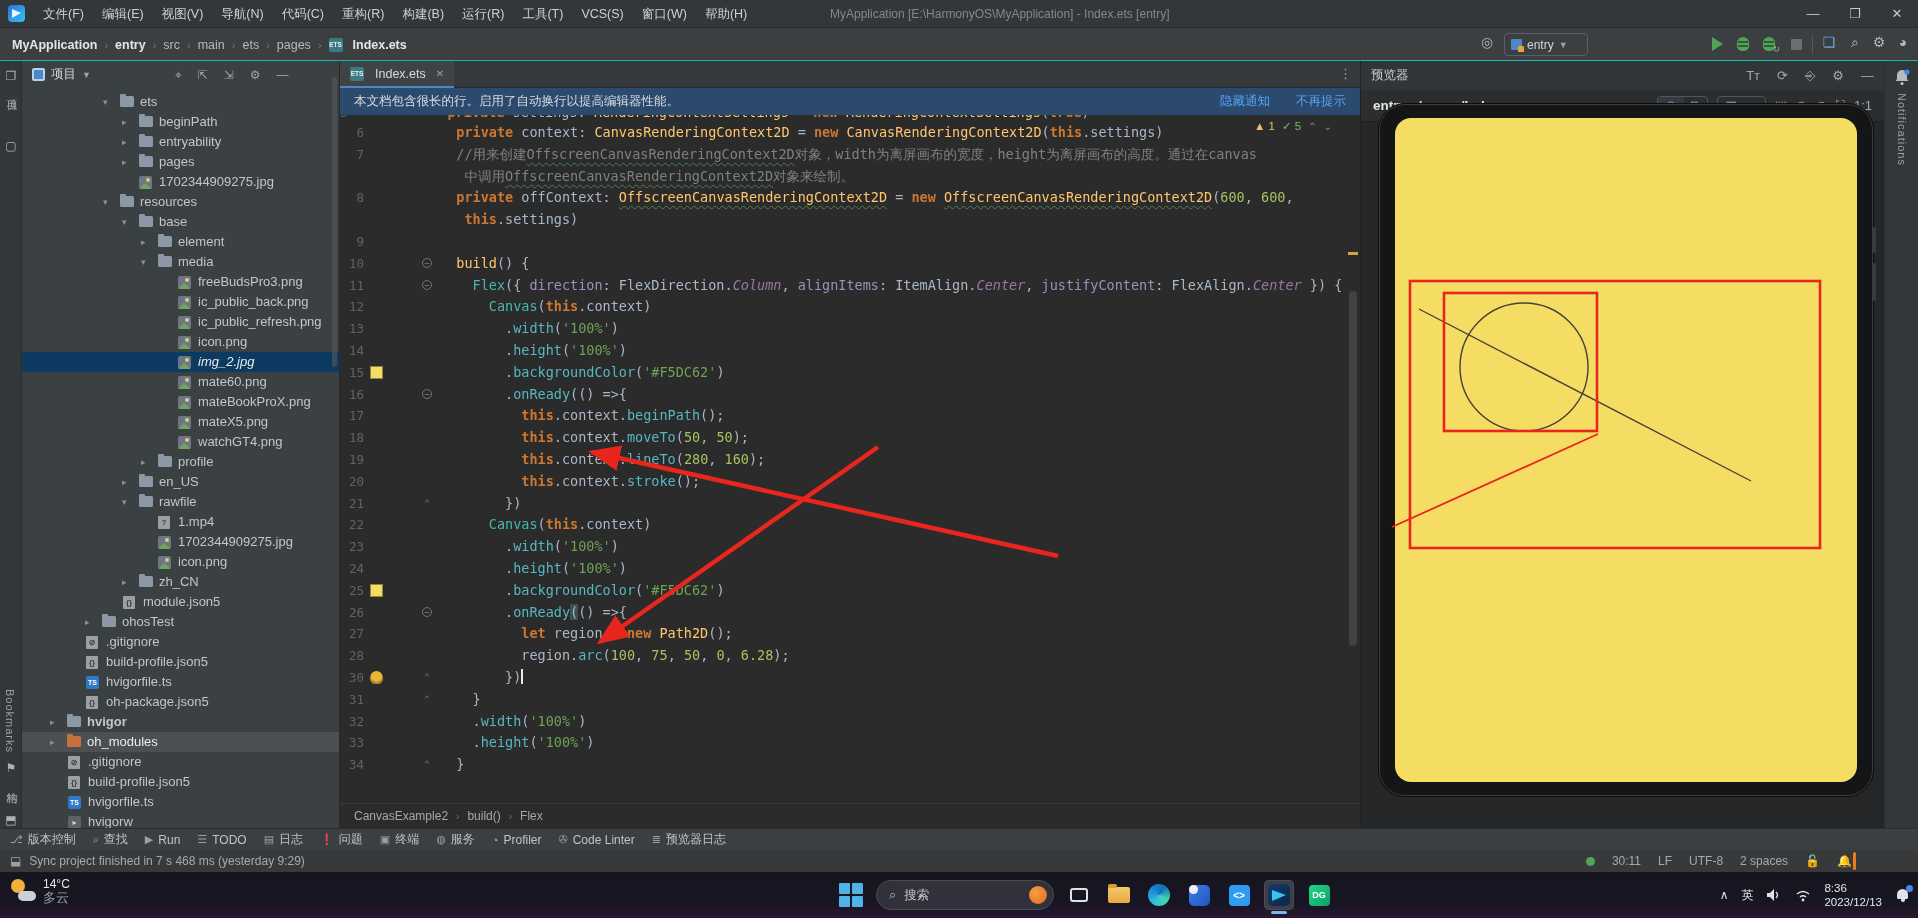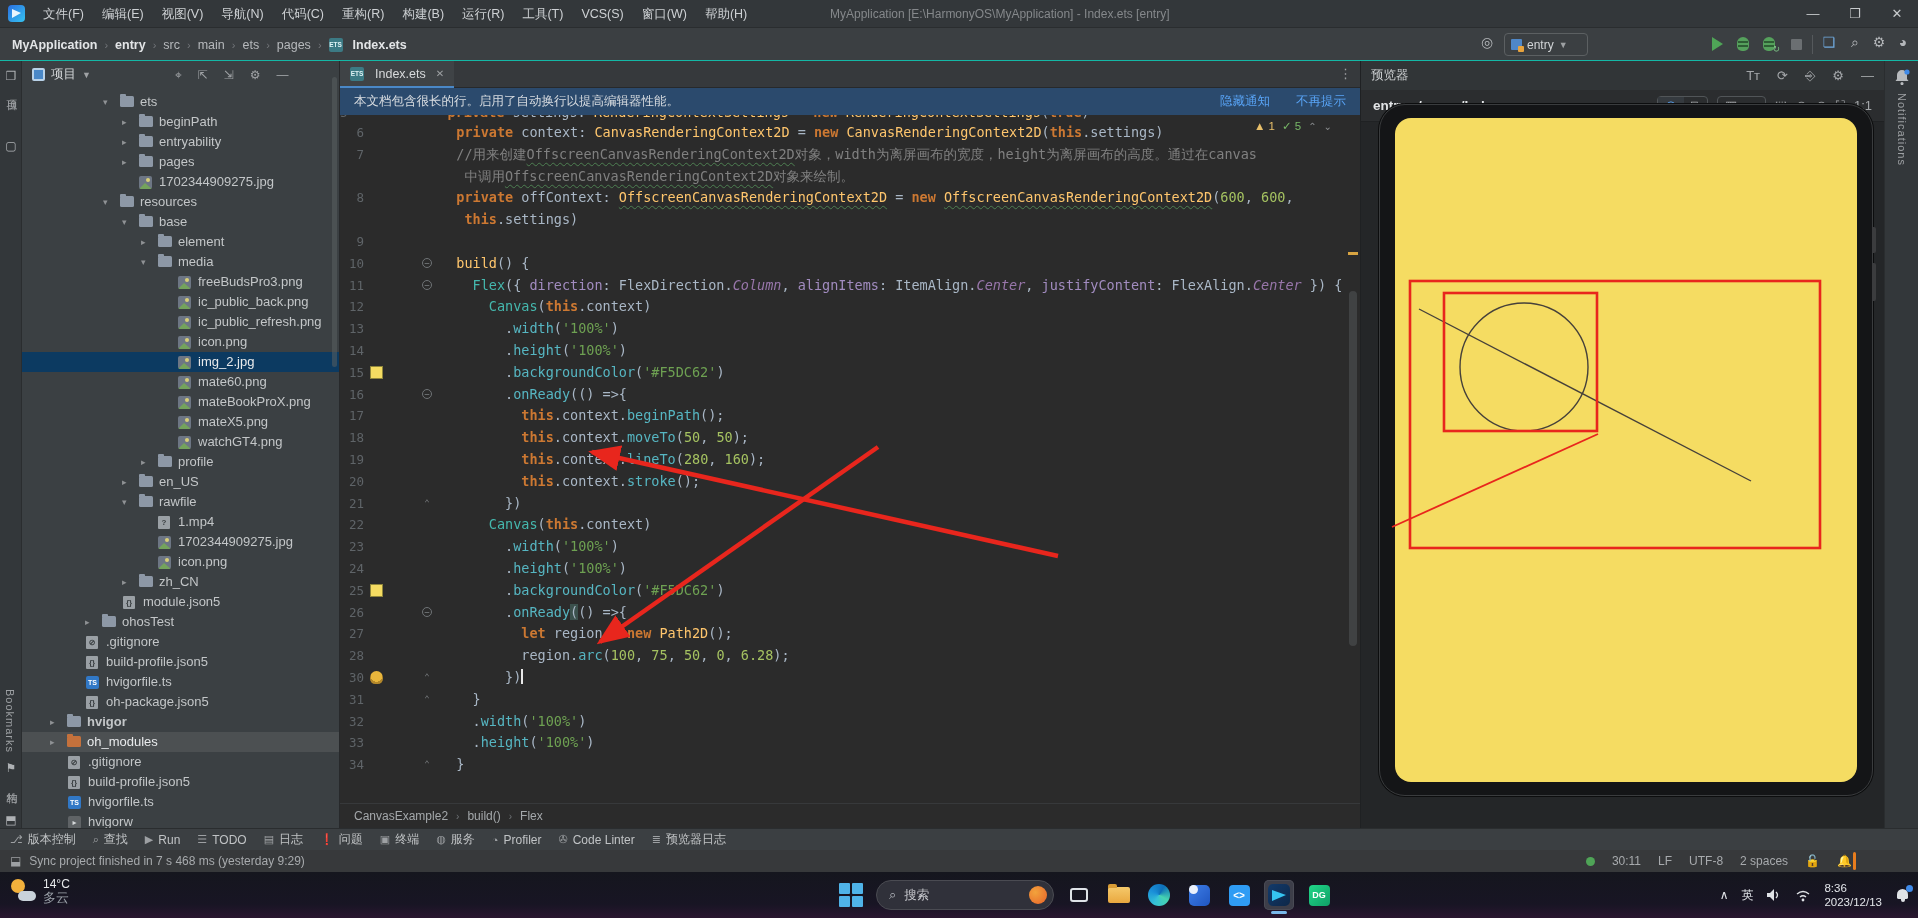--- a/index.html
+++ b/index.html
@@ -335,21 +335,21 @@
         <div class="trow">
           <span class="img-ic" style="left: 156px;"></span>
           <span style="position: absolute; left: 176px;">ic_public_refresh.png</span>
         </div>
         <div class="trow">
           <span class="img-ic" style="left: 156px;"></span>
           <span style="position: absolute; left: 176px;">icon.png</span>
         </div>
         <div class="trow selb">
           <span class="img-ic" style="left: 156px;"></span>
-          <span style="position: absolute; left: 176px;">img_2.jpg</span>
+          <span style="position: absolute; left: 176px; font-style: italic;">img_2.jpg</span>
         </div>
         <div class="trow">
           <span class="img-ic" style="left: 156px;"></span>
           <span style="position: absolute; left: 176px;">mate60.png</span>
         </div>
         <div class="trow">
           <span class="img-ic" style="left: 156px;"></span>
           <span style="position: absolute; left: 176px;">mateBookProX.png</span>
         </div>
         <div class="trow">

